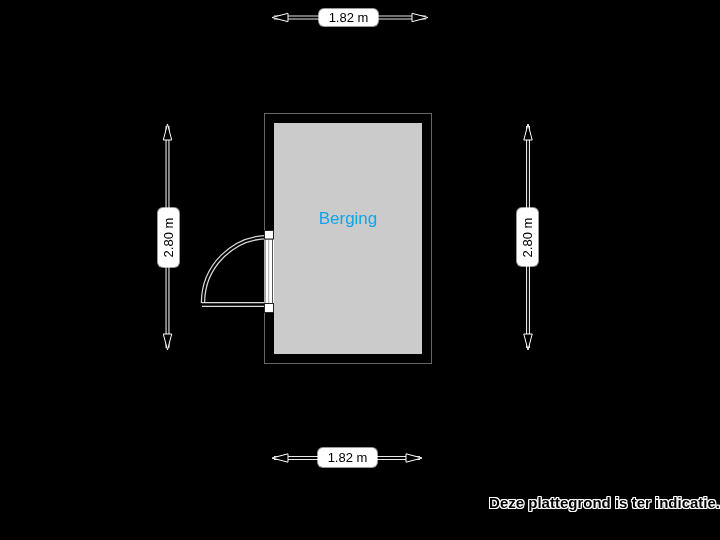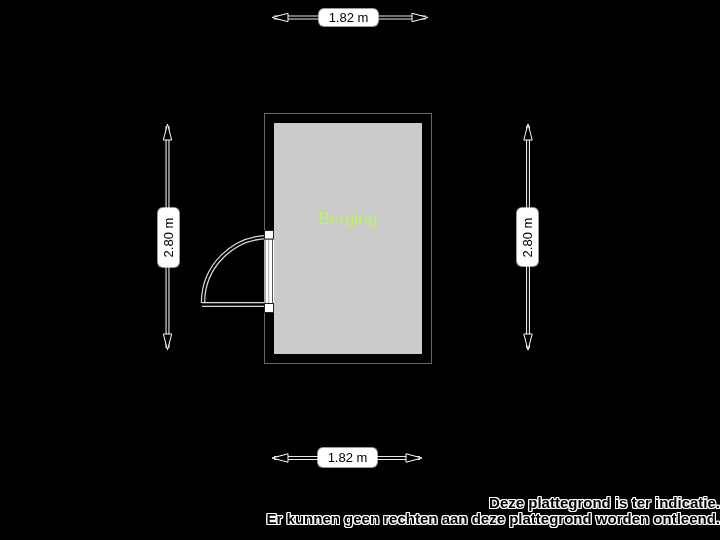--- a/index.html
+++ b/index.html
@@ -29,21 +29,21 @@
     transform:rotate(-90deg);
     white-space:nowrap;
     display:block;
   }
 
   
   .room-name{
     position:absolute;
     left:274px;top:123px;width:148px;height:192px;
     display:flex;align-items:center;justify-content:center;
-    color:#bef264;
+    color:#0ea5e9;
     font-size:17px;
   }
 
   
   .disclaimer{
     position:absolute;
     left:0;width:720px;
     text-align:right;
     color:#000;
     font-weight:bold;
@@ -119,15 +119,14 @@
     <span>2.80 m</span>
   </div>
 
   <div class="dim-label v" style="left:517px;top:208px;width:21px;height:58px;">
     <span>2.80 m</span>
   </div>
 
   <div class="room-name">Berging</div>
 
   <div class="disclaimer l1">Deze plattegrond is ter indicatie.</div>
-  <div class="disclaimer l2">Er kunnen geen rechten aan deze plattegrond worden ontleend.</div>
 
 </div>
 
 </body></html>

